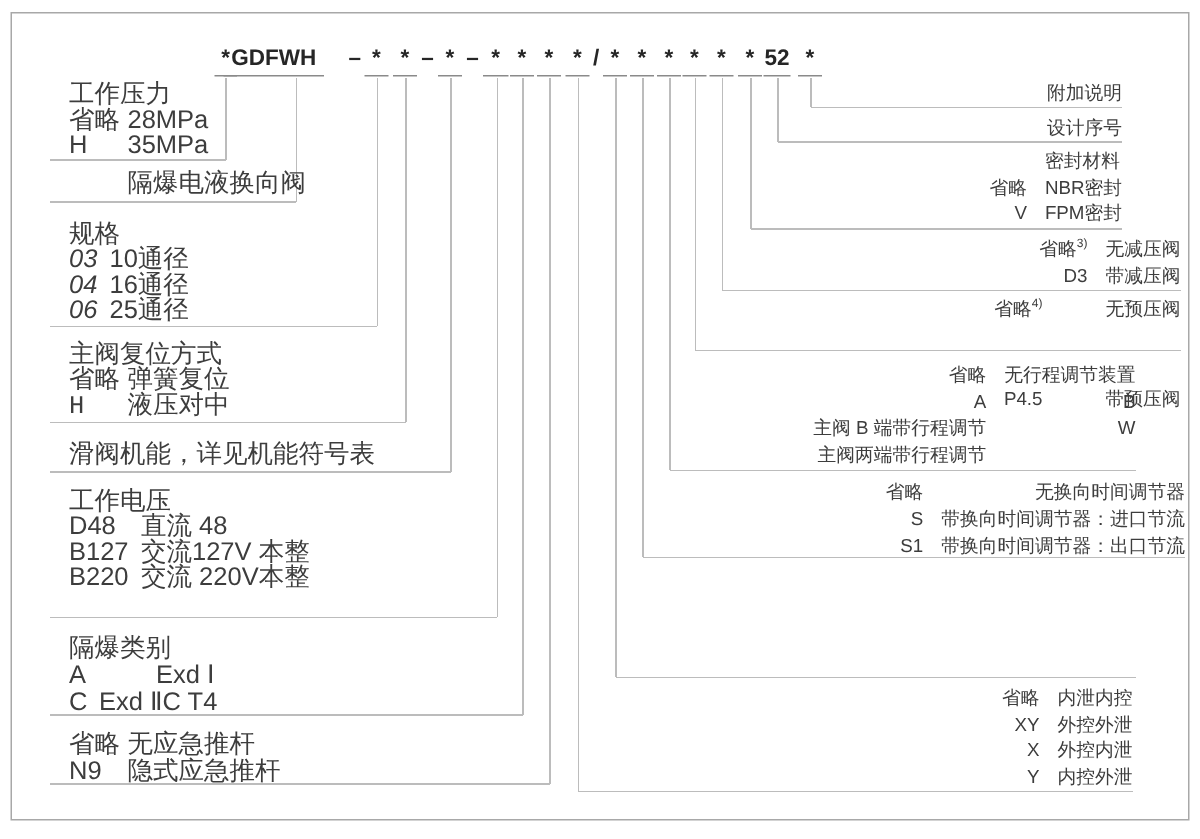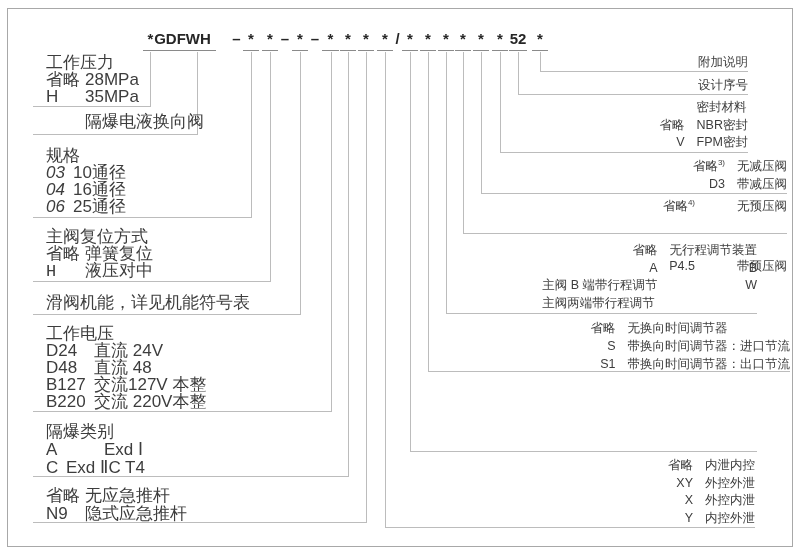--- a/index.html
+++ b/index.html
@@ -27,21 +27,21 @@
   .sec-exd .c{width:20px;}
   .sec-exd div:nth-child(2) .d{padding-left:38px;}
   .sec-pushrod{line-height:17.5px;}
   .sec-pushrod .c{width:39px;}
   
   .rsec{
     position:absolute;display:grid;grid-template-columns:auto auto;column-gap:12px;
     font-size:12.5px;line-height:17.5px;
   }
   .rsec .c{text-align:right;white-space:nowrap;}
-  .rsec .d{text-align:left;white-space:nowrap;}
+  .rsec .d{text-align:right;white-space:nowrap;}
   .rsec .hdr{grid-column:2;white-space:nowrap;}
   .rsec sup{font-size:8px;vertical-align:super;line-height:0;}
   .sec-reducing,.sec-preload,.sec-timer,.sec-damping{line-height:18px;}
 </style>
 </head>
 <body>
 
 <div class="canvas">
   <div class="frame"></div>
 
@@ -155,24 +155,20 @@
     </div>
   </div>
 
   <div class="lsec" style="top:294px;">
     <div>滑阀机能，详见机能符号表</div>
   </div>
 
   <div class="lsec sec-voltage" style="top:325px;">
     <div>工作电压</div>
     <div class="row">
-      <span class="c">D24</span>
-      <span class="d">直流 24V</span>
-    </div>
-    <div class="row">
       <span class="c">D48</span>
       <span class="d">直流 48</span>
     </div>
     <div class="row">
       <span class="c">B127</span>
       <span class="d">交流127V 本整</span>
     </div>
     <div class="row">
       <span class="c">B220</span>
       <span class="d">交流 220V本整</span>

